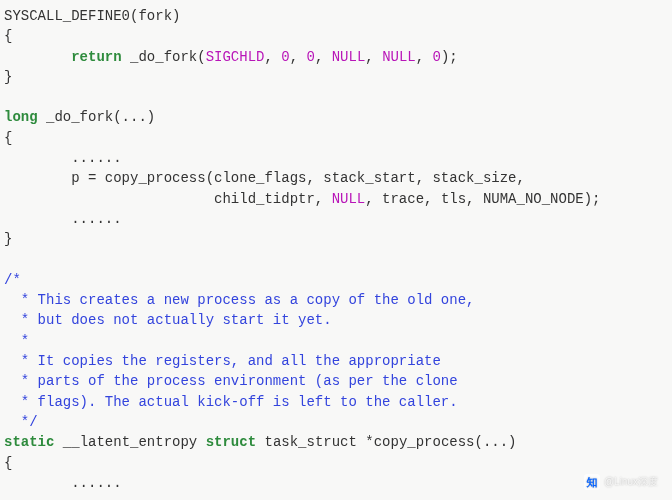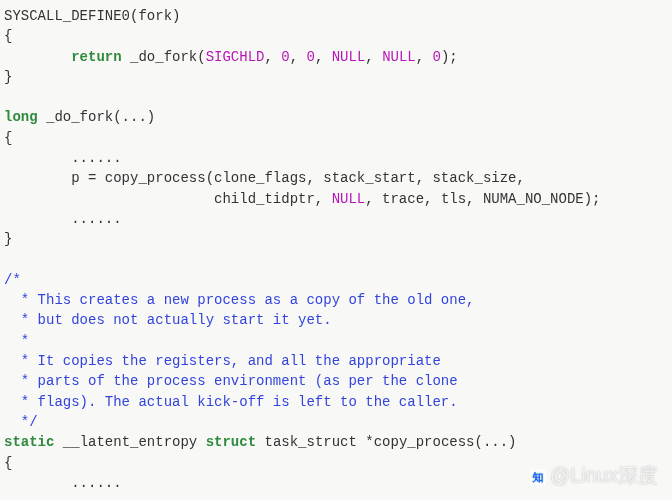--- a/index.html
+++ b/index.html
@@ -19,21 +19,21 @@
     .kw { color: #2e8b3d; font-weight: bold; }
     .const { color: #b815b8; }
     .comment { color: #3344dd; }
     .normal { color: #333; }
     .watermark {
       position: absolute;
       bottom: 10px;
       right: 14px;
       color: rgba(255,255,255,0.75);
       font-family: Arial, sans-serif;
-      font-size: 20px;
+      font-size: 10px;
       text-shadow: 0 0 2px rgba(0,0,0,0.3);
     }
     .watermark .logo {
       display: inline-block;
       width: 16px;
       height: 16px;
       background: rgba(255,255,255,0.7);
       border-radius: 3px;
       vertical-align: middle;
       margin-right: 4px;

